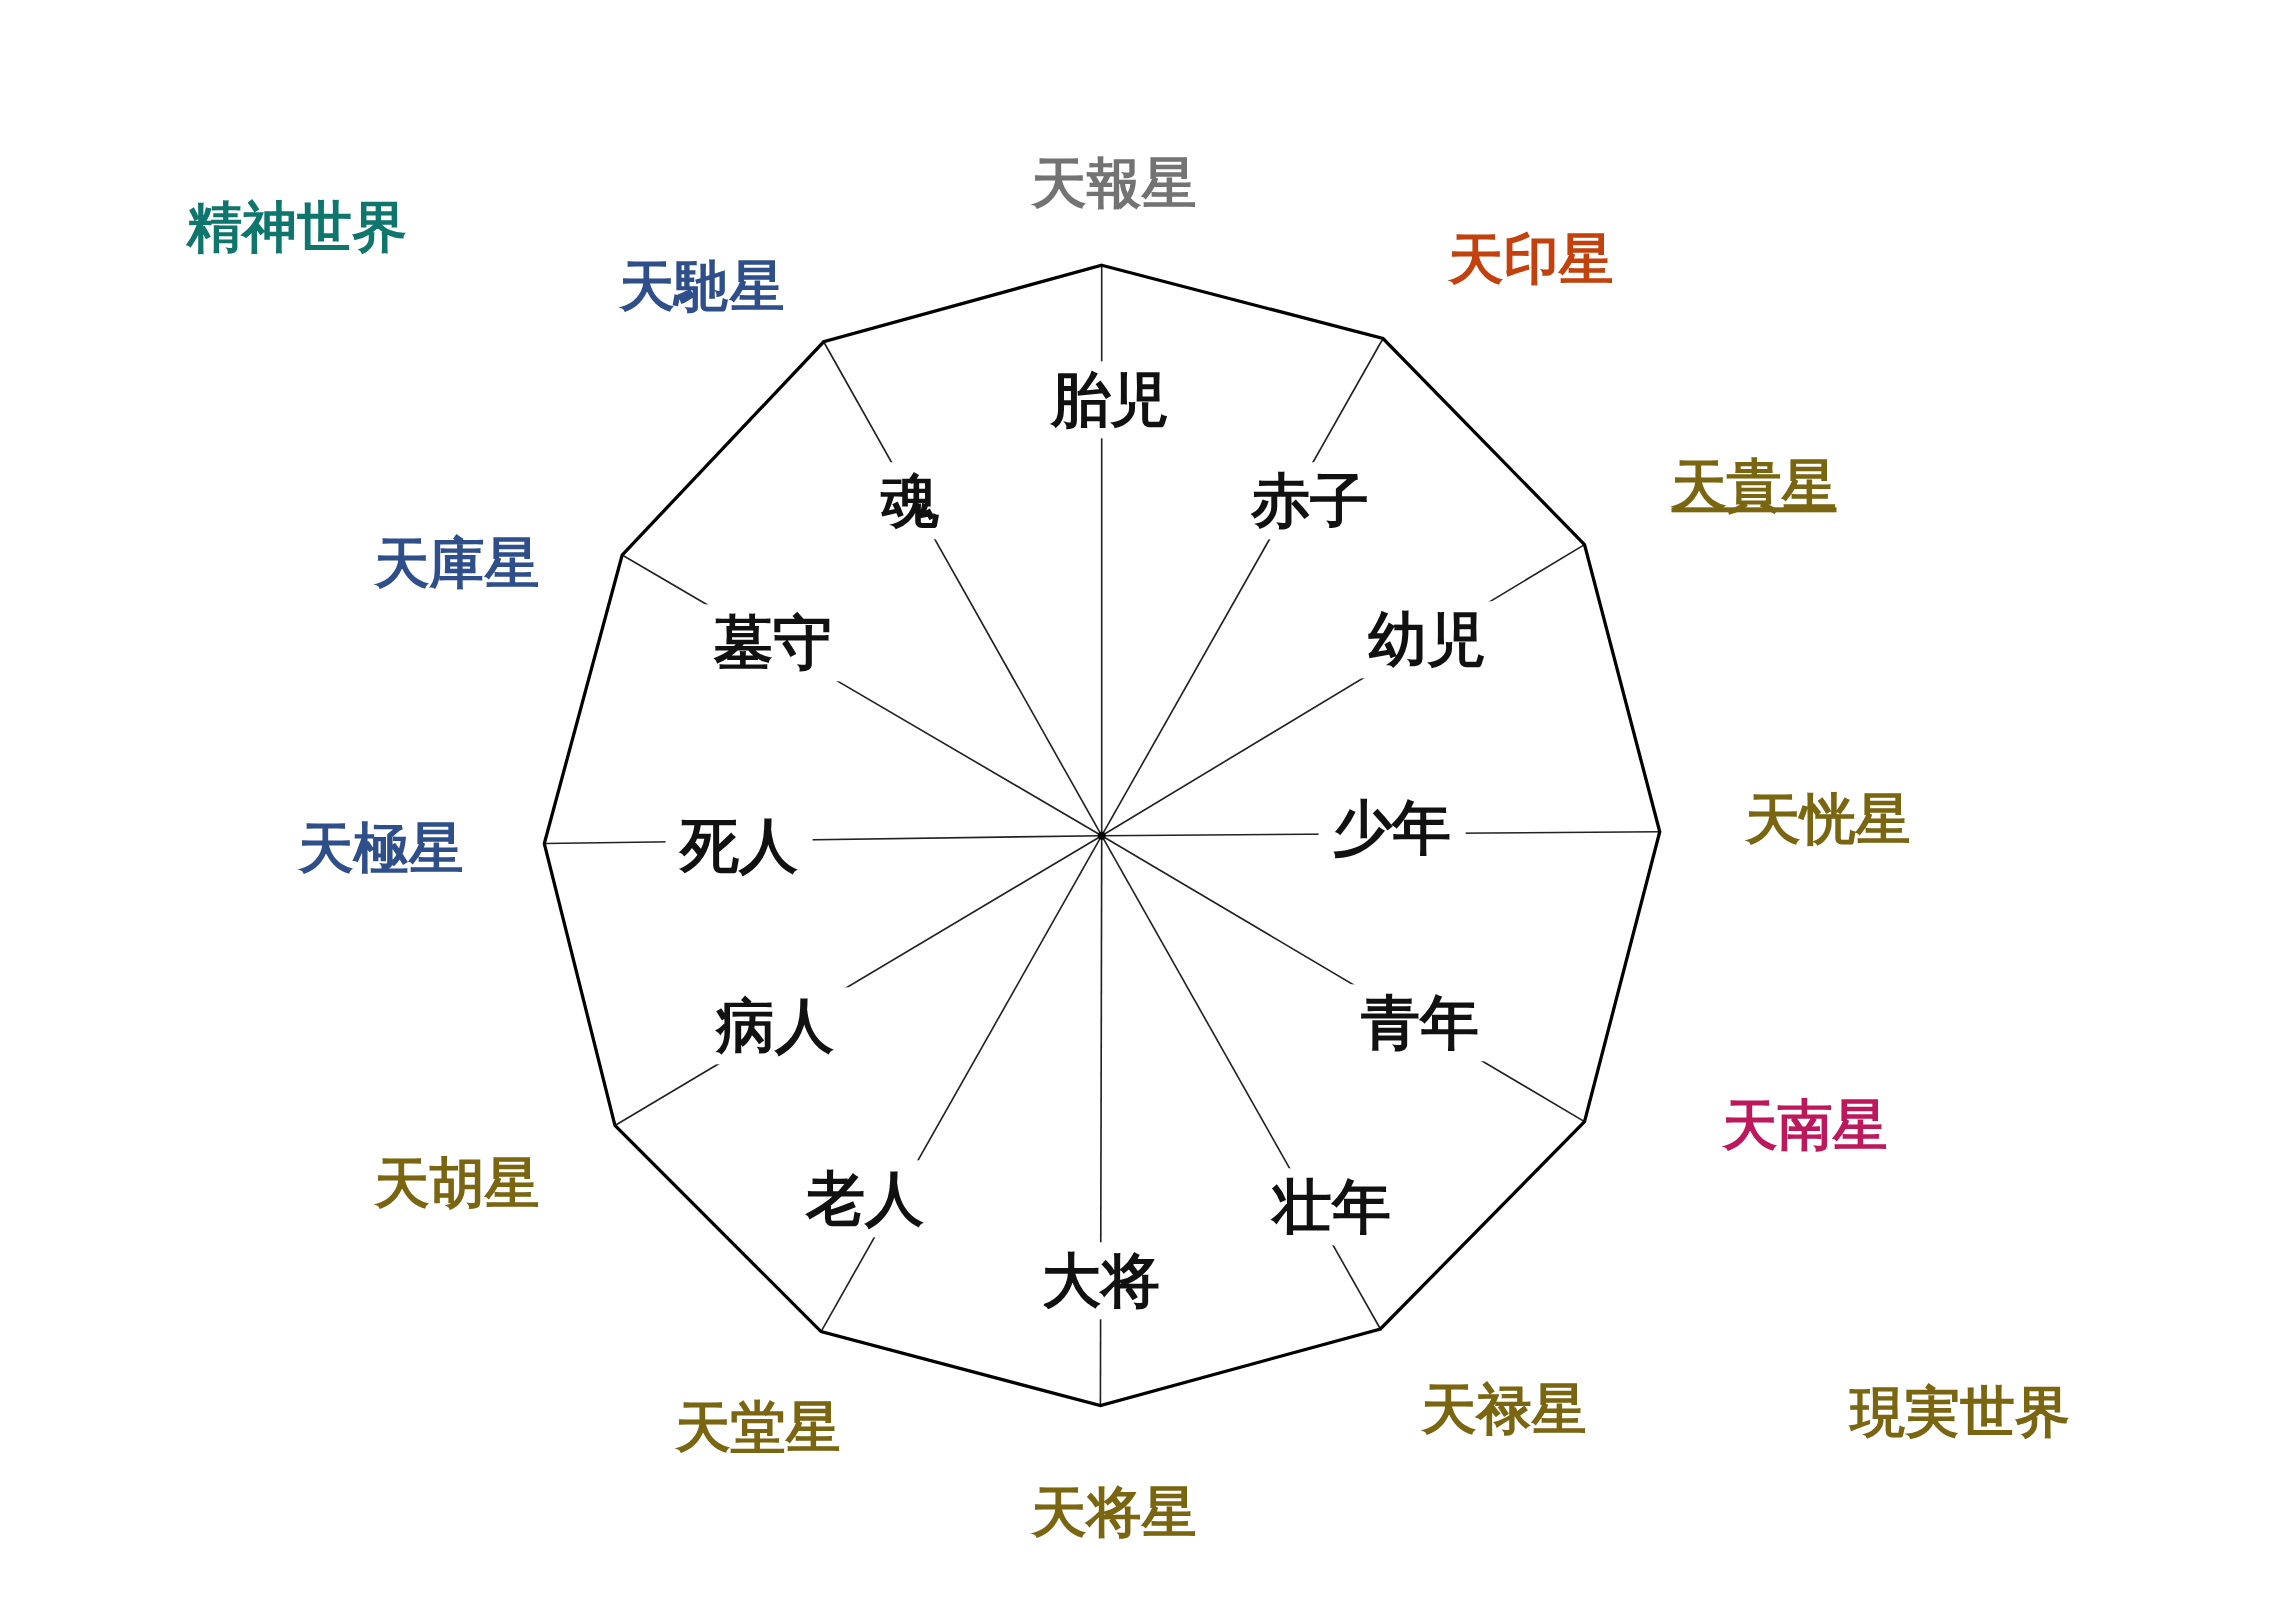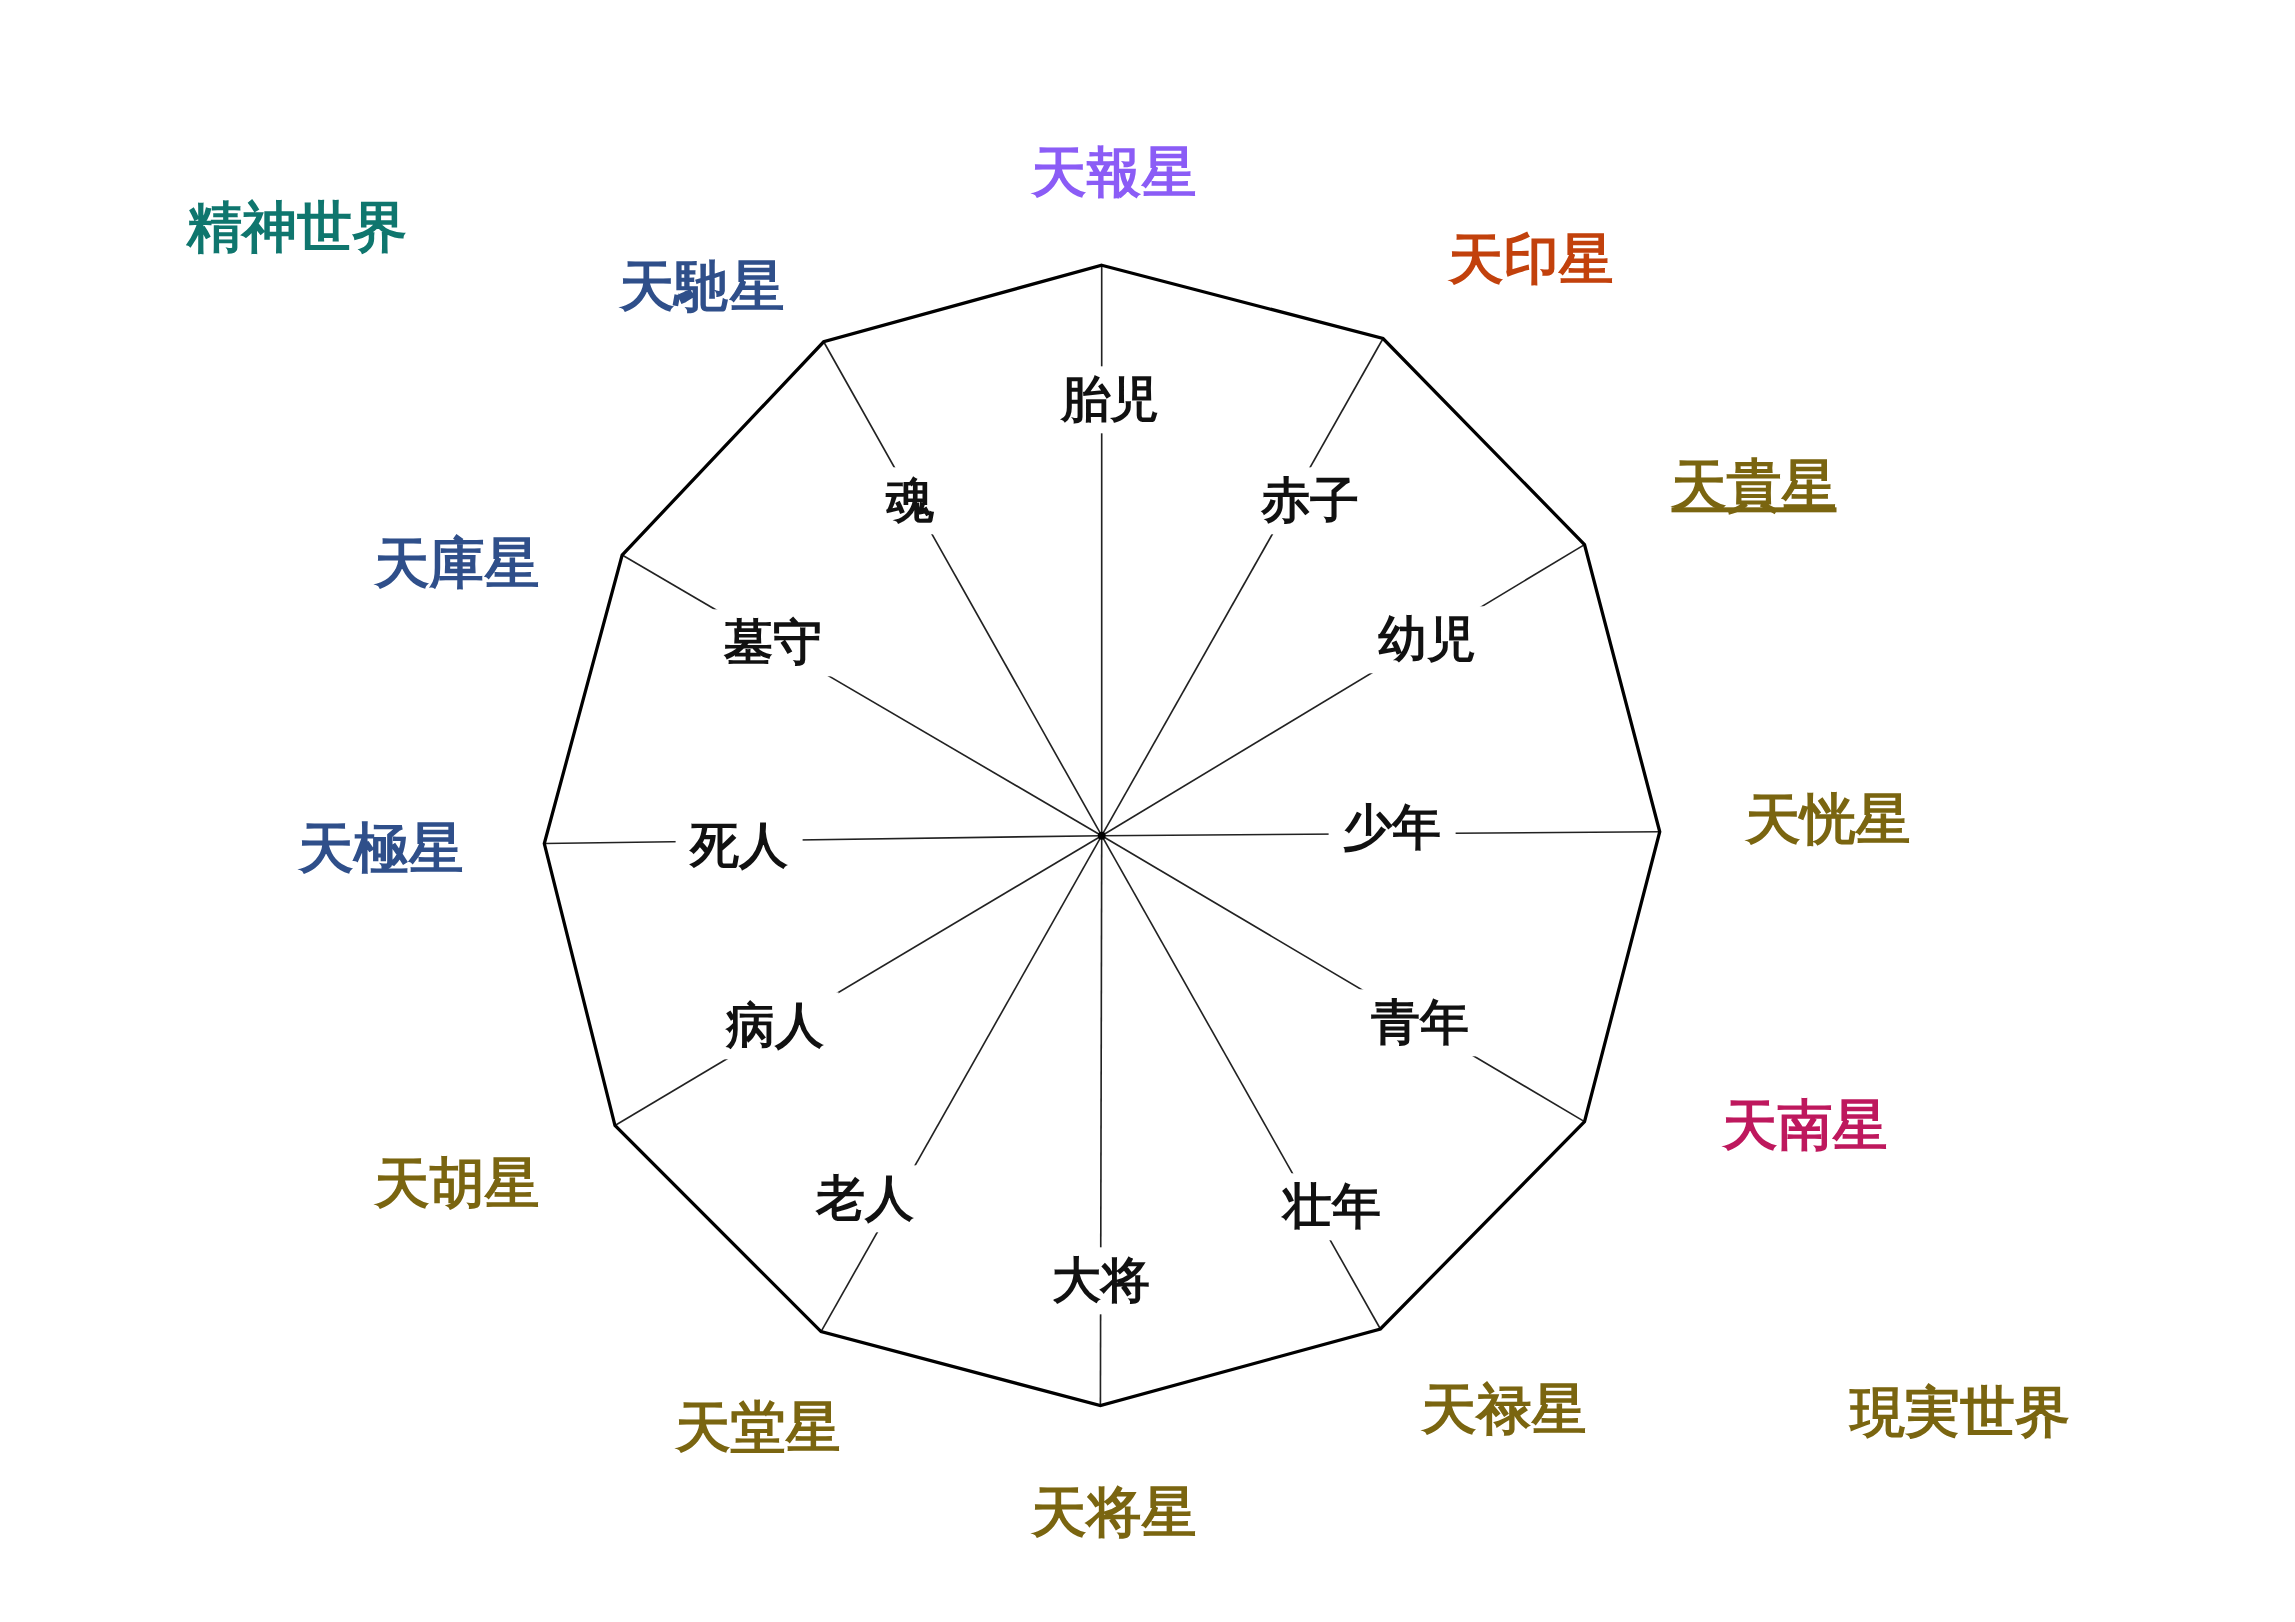--- a/index.html
+++ b/index.html
@@ -1,19 +1,19 @@
 <!DOCTYPE html>
 <html style="font-size:10.5px"><head>
 <meta charset="utf-8">
 <style>
   html, body { margin: 0; padding: 0; background: #ffffff; }
   body { width: 2295px; height: 1623px; overflow: hidden; position: relative; font-family: "DejaVu Sans", "Liberation Sans", sans-serif; }
   #diagram { position: absolute; left: 0; top: 0; width: 2295px; height: 1623px; }
   .lbl { position: absolute; transform: translate(-50%, -50%); white-space: nowrap; font-weight: bold; line-height: 1; background: #ffffff; padding: 9.2px 14.4px; }
-  .inner { font-size: 49px; color: #111111; }
+  .inner { font-size: 59px; color: #111111; }
   .outer { font-size: 55px; }
   .world { font-size: 55px; }
 </style>
 </head>
 <body>
 
 <svg id="diagram" viewBox="0 0 3508 2480" xmlns="http://www.w3.org/2000/svg">
   <g id="spokes">
       <line x1="1684" y1="1277" x2="1684" y2="405" stroke="#222" stroke-width="2.5"></line>
       <line x1="1684" y1="1277" x2="2114" y2="517" stroke="#222" stroke-width="2.5"></line>
@@ -42,21 +42,21 @@
   <div class="lbl inner" style="left: 1392px; top: 828px;">少年</div>
   <div class="lbl inner" style="left: 1420px; top: 1023px;">青年</div>
   <div class="lbl inner" style="left: 1332px; top: 1207px;">壮年</div>
   <div class="lbl inner" style="left: 1101px; top: 1281px;">大将</div>
   <div class="lbl inner" style="left: 865px; top: 1199px;">老人</div>
   <div class="lbl inner" style="left: 775px; top: 1026px;">病人</div>
   <div class="lbl inner" style="left: 739px; top: 846px;">死人</div>
   <div class="lbl inner" style="left: 773px; top: 643px;">墓守</div>
   <div class="lbl inner" style="left: 910px; top: 501px;">魂</div>
 
-  <div class="lbl outer" style="left: 1114px; top: 173px; color: #8b5cf6; font-family: Liberation Serif, serif;">天報星</div>
+  <div class="lbl outer" style="left: 1114px; top: 184px; color: #737373; font-family: Liberation Serif, serif;">天報星</div>
   <div class="lbl outer" style="left: 1531px; top: 260px; color: #c2410c;">天印星</div>
   <div class="lbl outer" style="left: 1754px; top: 486px; color: rgb(122, 101, 16); text-decoration: underline;">天貴星</div>
   <div class="lbl outer" style="left: 1828px; top: 820px; color: rgb(122, 101, 16);">天恍星</div>
   <div class="lbl outer" style="left: 1805px; top: 1126px; color: #be185d;">天南星</div>
   <div class="lbl outer" style="left: 1504px; top: 1410px; color: rgb(122, 101, 16);">天禄星</div>
   <div class="lbl outer" style="left: 1114px; top: 1513px; color: rgb(122, 101, 16);">天将星</div>
   <div class="lbl outer" style="left: 758px; top: 1428px; color: rgb(122, 101, 16);">天堂星</div>
   <div class="lbl outer" style="left: 457px; top: 1184px; color: rgb(122, 101, 16);">天胡星</div>
   <div class="lbl outer" style="left: 381px; top: 849px; color: rgb(47, 79, 138);">天極星</div>
   <div class="lbl outer" style="left: 457px; top: 544px; color: rgb(47, 79, 138); margin-top: 20px;">天庫星</div>

